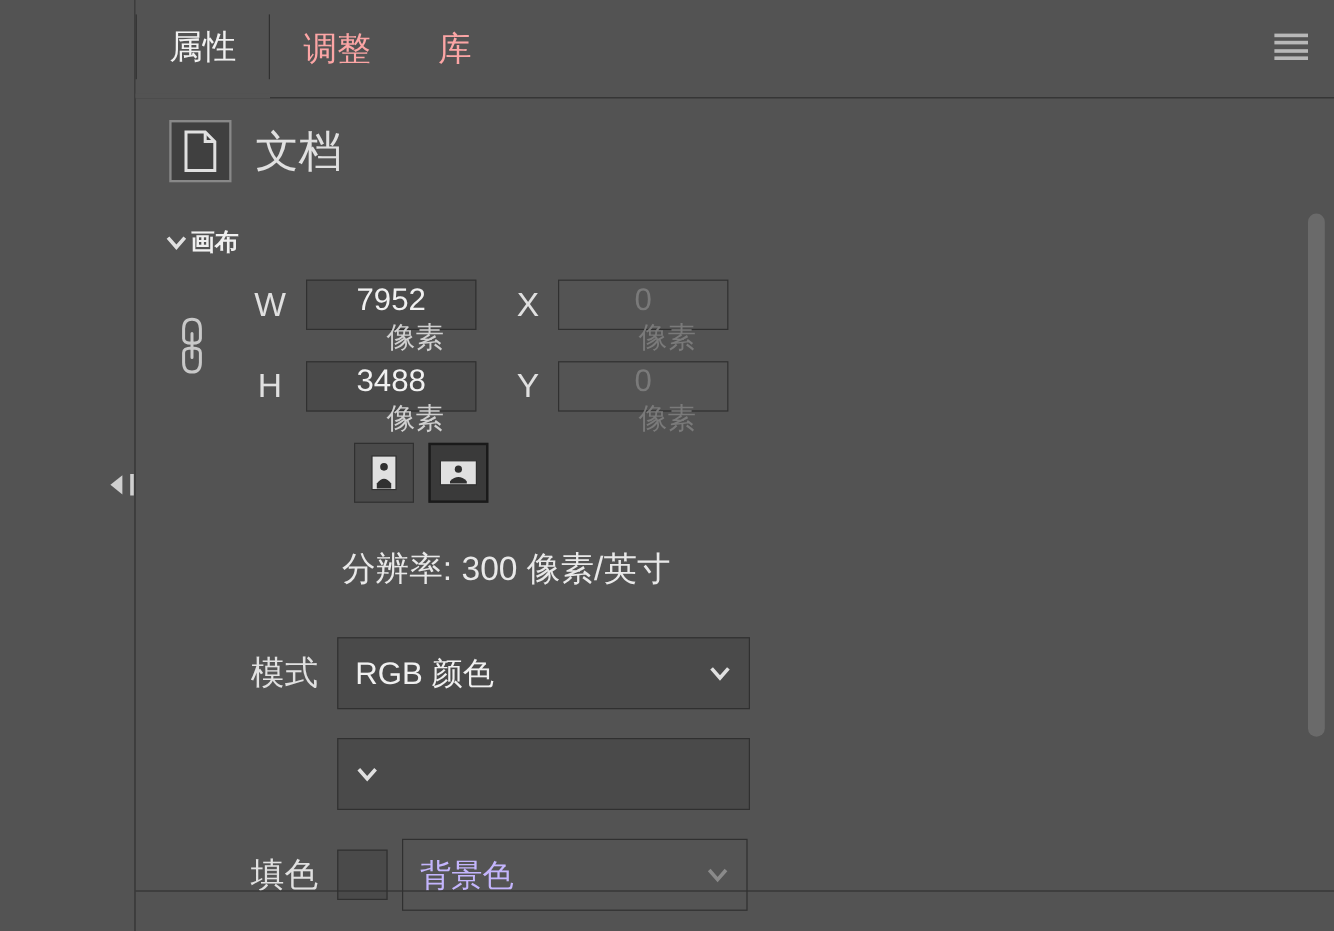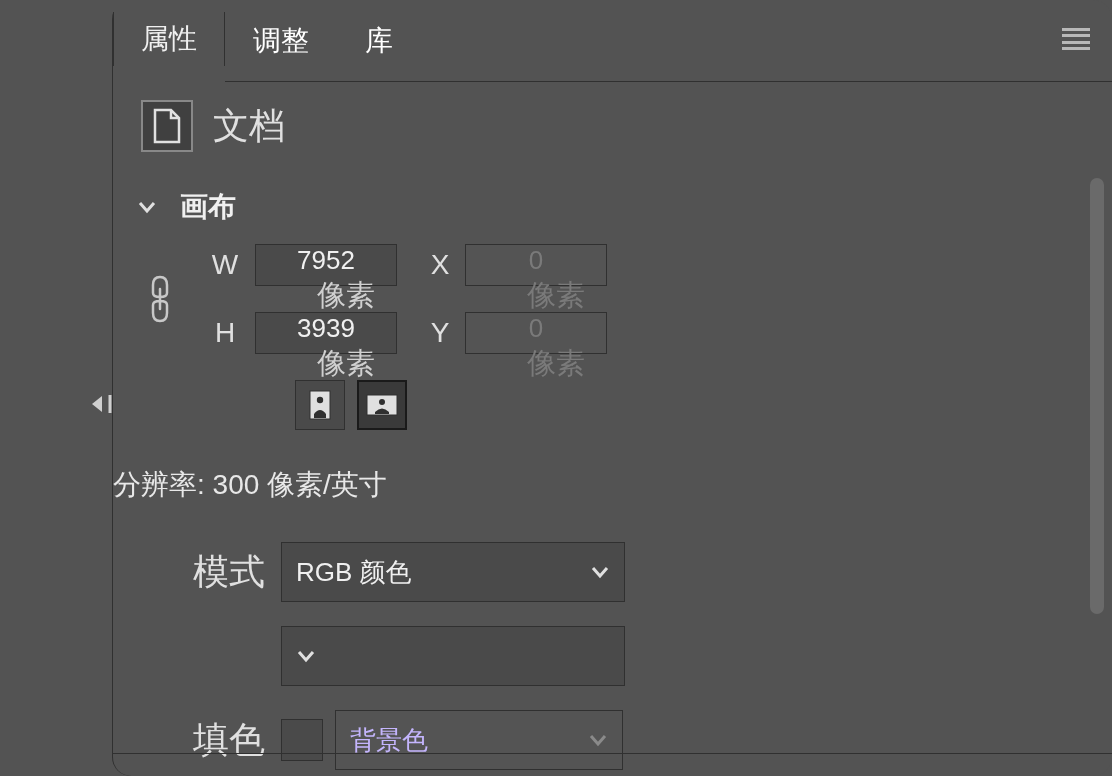--- a/index.html
+++ b/index.html
@@ -20,36 +20,35 @@
       background: #535353;
     }
     .panel {
       position: absolute;
       left: 112px;
       top: 0;
       right: 0;
       bottom: 0;
       background: #535353;
       border-left: 1px solid #303030;
-      border-radius: 19px;
     }
     .tabs-row {
       display: flex;
       align-items: center;
       height: 82px;
       border-bottom: 1px solid #303030;
       position: relative;
     }
     .tab {
       padding: 0 28px;
       height: 82px;
       display: flex;
       align-items: center;
       font-size: 28px;
-      color: #ffffff;
+      color: #fca5a5;
       cursor: pointer;
     }
     .tab.active {
       color: #f0f0f0;
       background: #535353;
       border-bottom: 4px solid #535353;
       position: relative;
     }
     .tab.active::after {
       content: "";
@@ -101,23 +100,23 @@
       font-size: 36px;
       color: #e0e0e0;
     }
     .content {
       padding: 4px 0 0 0;
       position: relative;
     }
     .section-head {
       display: flex;
       align-items: center;
-      gap: 23px;
+      gap: 2px;
       padding: 14px 0 18px 24px;
-      font-size: 28px;
+      font-size: 20px;
       color: #f0f0f0;
       cursor: pointer;
       font-weight: bold;
     }
     .chev {
       width: 20px; height: 20px;
     }
     .row {
       display: flex;
       align-items: center;
@@ -151,21 +150,21 @@
       border: 1px solid #303030;
       background: #4a4a4a;
       color: #f0f0f0;
       font-size: 26px;
       padding: 0 8px;
       display: flex;
       align-items: center;
       justify-content: space-between;
       flex-direction: column;
     }
-    .dim-input .unit { font-size: 29px; color: #d0d0d0; margin-left: 40px; }
+    .dim-input .unit { font-size: 24px; color: #d0d0d0; margin-left: 40px; }
     .dim-input.disabled { color: #7a7a7a; background: #545454; }
     .dim-input.disabled .unit { color: #7a7a7a; }
     .xy-label { width: 26px; text-align: center; font-size: 28px; color: #e0e0e0; margin-left: 18px; }
     .link-icon { width: 24px; height: 52px; }
     .orient-row {
       display: flex;
       gap: 12px;
       margin-left: 182px;
       margin-bottom: 36px;
     }
@@ -177,34 +176,35 @@
       display: flex;
       align-items: center;
       justify-content: center;
       cursor: pointer;
     }
     .orient-btn.active {
       border: 2px solid #1a1a1a;
       background: #3a3a3a;
     }
     .reso {
+      margin-left: 172px;
       font-size: 28px;
       color: #e8e8e8;
       margin-bottom: 38px;
     }
     .field-row {
       display: flex;
       align-items: center;
       margin-bottom: 24px;
     }
     .field-label {
       width: 168px;
       text-align: right;
       padding-right: 16px;
-      font-size: 36px;
+      font-size: 28px;
       color: #e0e0e0;
     }
     .select {
       width: 344px;
       height: 60px;
       border: 1px solid #303030;
       background: #4a4a4a;
       display: flex;
       align-items: center;
       justify-content: space-between;
@@ -314,21 +314,21 @@
           </div>
           <div class="xy-label">X</div>
           <div class="dim-input disabled">
             <span>0</span>
             <span class="unit">像素</span>
           </div>
         </div>
         <div class="dim-row">
           <div class="dim-label">H</div>
           <div class="dim-input">
-            <span>3939</span>
+            <span>3488</span>
             <span class="unit">像素</span>
           </div>
           <div class="xy-label">Y</div>
           <div class="dim-input disabled">
             <span>0</span>
             <span class="unit">像素</span>
           </div>
         </div>
       </div>
     </div>

